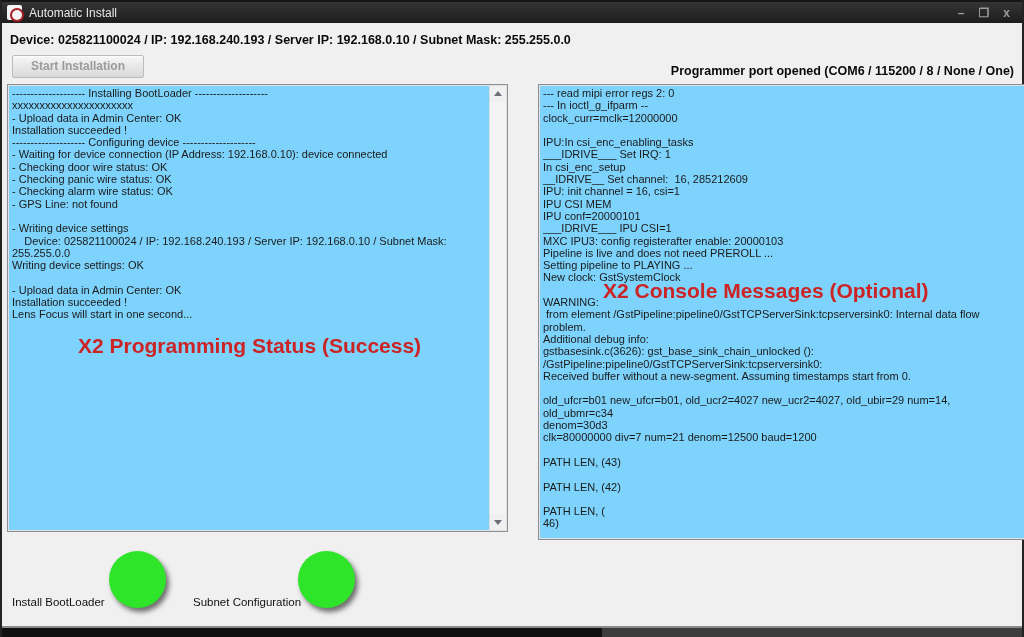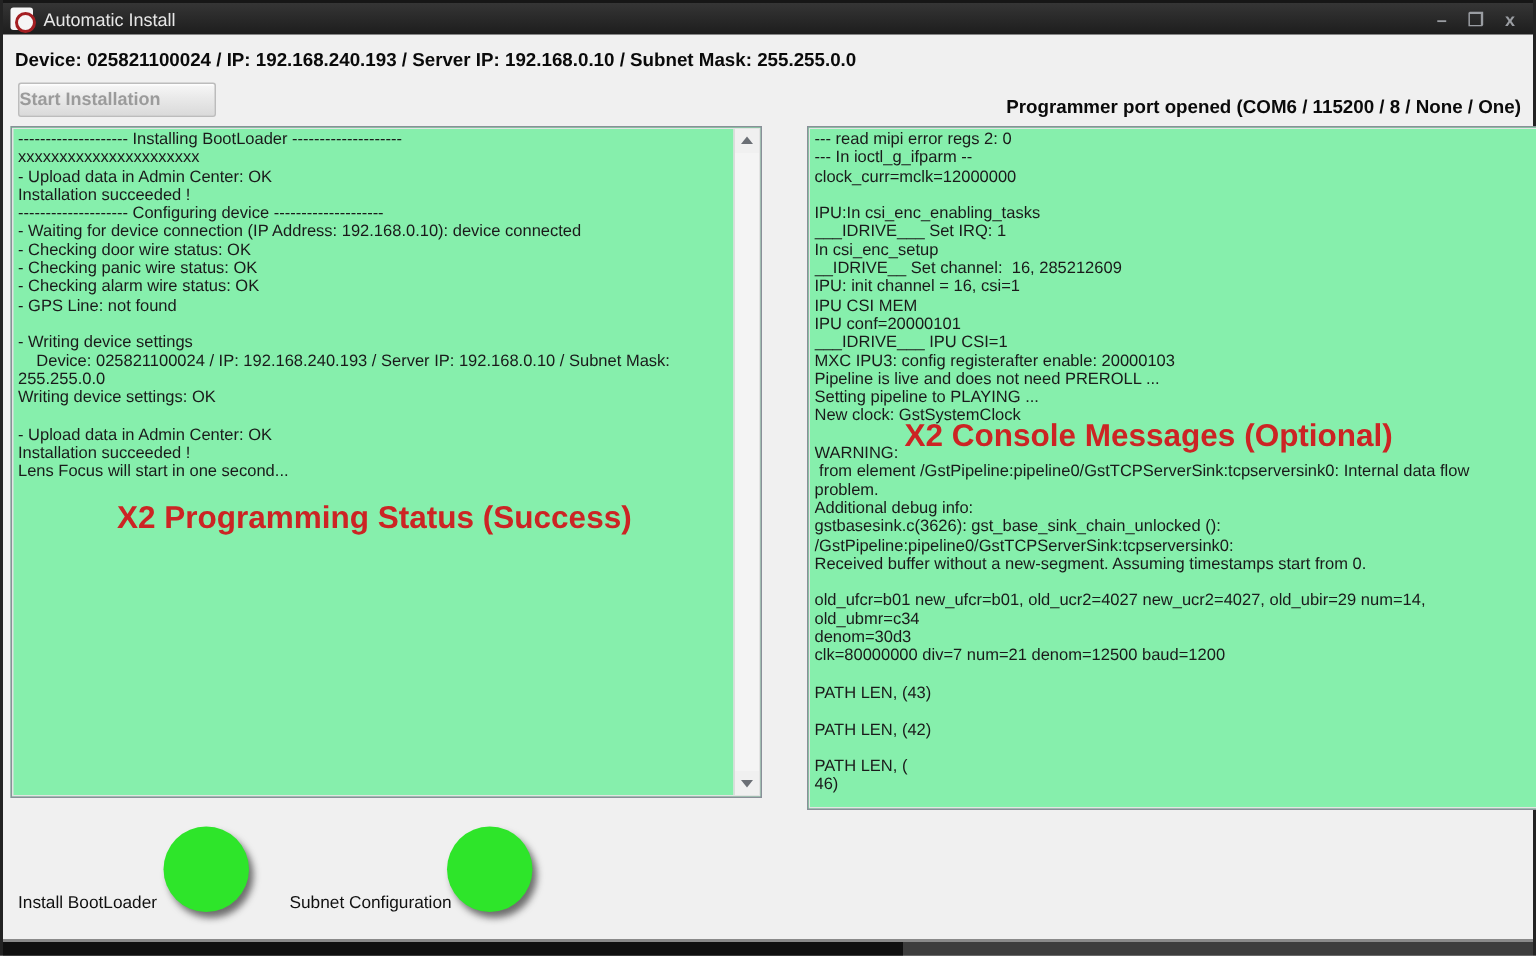--- a/index.html
+++ b/index.html
@@ -23,25 +23,25 @@
   .win-btn { color:#9a9da2; font-size:12px; font-weight:bold; line-height:12px; cursor:default; }
 
   
   .header-left { position:absolute; left:8px; top:33px; font-size:12.5px; font-weight:bold; color:#0a0a0a; }
   .header-right { position:absolute; right:8px; top:33px; text-align:right; font-size:12.5px; font-weight:bold; color:#0a0a0a; line-height:18px;margin-top:29px; }
 
   .start-btn { position:absolute; left:10px; top:55px; width:132px; height:23px;
                background:linear-gradient(#f7f7f7,#e9e9e9 45%,#dadada);
                border:1px solid #bcbcbc; border-radius:2px;
                font-size:12px; font-weight:bold; color:#9b9b9b;
-               line-height:21px;
+               text-align:center; line-height:21px;
                box-shadow:0 1px 0 #fdfdfd inset; }
 
   
-  .panel { position:absolute; background:#86efac; border:1px solid #898f98;
+  .panel { position:absolute; background:#7dd3fc; border:1px solid #898f98;
            box-shadow:0 0 0 1px #e3e3e3 inset; }
   .panel-left  { left:5px;  top:84px; width:501px; height:448px; }
   .panel-right { left:536px; top:84px; width:506px; height:456px; }
   .log { position:absolute; left:4px; top:2px; right:20px; bottom:2px;
          font-size:11px; line-height:12.3px; color:#1a1a1a;
          white-space:pre-wrap; overflow:hidden; }
 
   .overlay-red { position:absolute; color:#cc2424; font-weight:bold; font-size:21px; white-space:nowrap; }
   .overlay-left  { left:42px; top:249px;margin-left:28px; }
   .overlay-right { left:64px; top:194px; }

